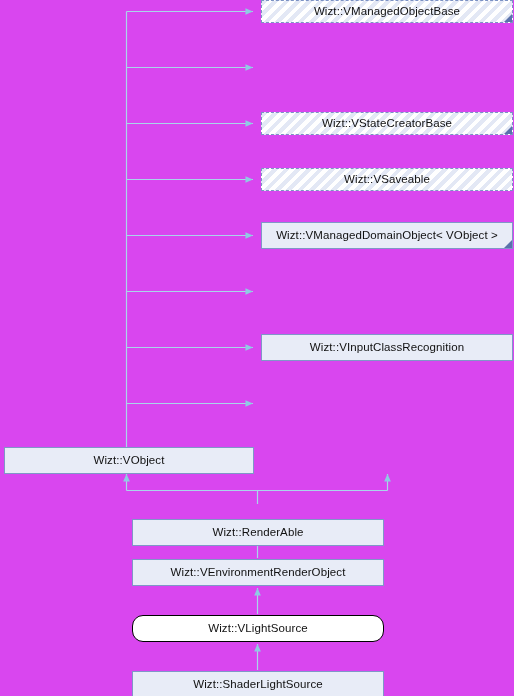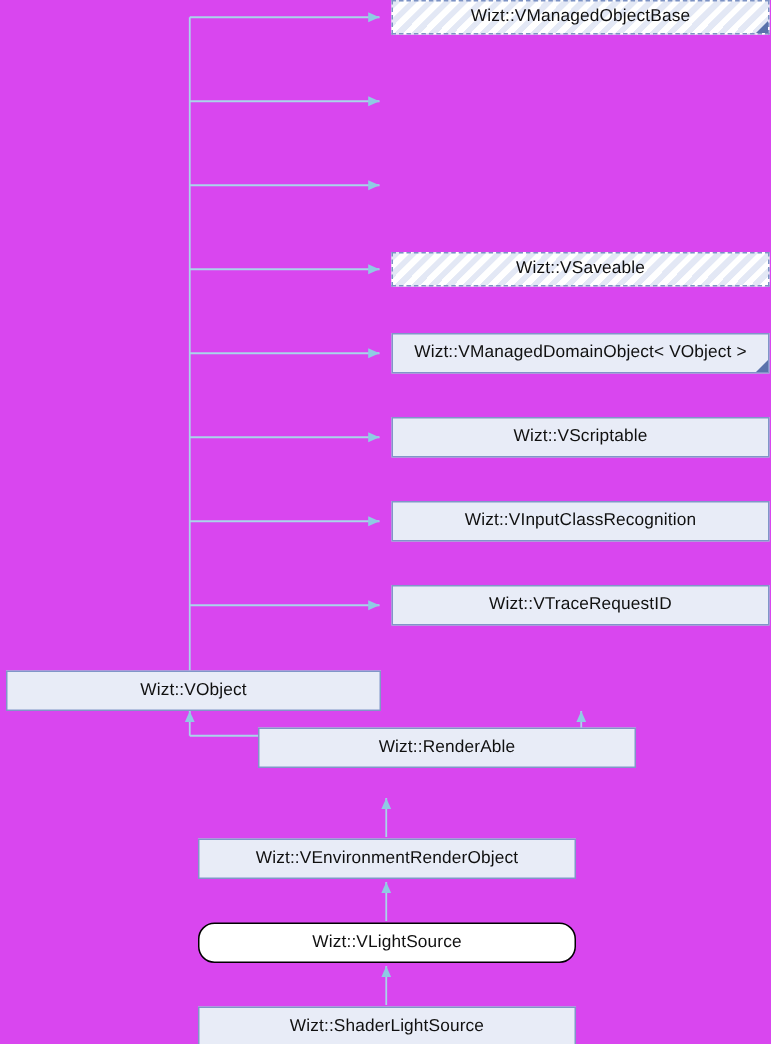--- a/index.html
+++ b/index.html
@@ -115,48 +115,46 @@
       <path d="M 257.5 670 L 257.5 644" marker-end="url(#arrowU)"></path>
     </g>
   </svg>
 
   <div class="node hatched" style="left:261px; top:0px; width:252px; height:23px;">
     <span class="node-label">Wizt::VManagedObjectBase</span>
     <span class="corner-mark"></span>
   </div>
 
 
+  <div class="node hatched" style="left:261px; top:112px; width:252px; height:23px;">
+    <span class="node-label">Wizt::VStateCreatorBase</span>
+    <span class="corner-mark"></span>
+  </div>
 
   <div class="node hatched" style="left:261px; top:168px; width:252px; height:23px;">
     <span class="node-label">Wizt::VSaveable</span>
   </div>
 
   <div class="node solid" style="left:261px; top:222px; width:252px; height:27px;">
     <span class="node-label">Wizt::VManagedDomainObject&lt; VObject &gt;</span>
     <span class="corner-mark"></span>
   </div>
 
-  <div class="node solid" style="left:261px; top:278px; width:252px; height:27px;">
-    <span class="node-label">Wizt::VScriptable</span>
-  </div>
 
   <div class="node solid" style="left:261px; top:334px; width:252px; height:27px;">
     <span class="node-label">Wizt::VInputClassRecognition</span>
   </div>
 
-  <div class="node solid" style="left:261px; top:390px; width:252px; height:27px;">
-    <span class="node-label">Wizt::VTraceRequestID</span>
-  </div>
 
   <div class="node solid" style="left:4px; top:447px; width:250px; height:27px;">
     <span class="node-label">Wizt::VObject</span>
   </div>
 
 
-  <div class="node solid" style="left:132px; top:485px; width:252px; height:27px;margin-left:40px;">
+  <div class="node solid" style="left:132px; top:519px; width:252px; height:27px;">
     <span class="node-label">Wizt::RenderAble</span>
   </div>
 
   <div class="node solid" style="left:132px; top:559px; width:252px; height:27px;">
     <span class="node-label">Wizt::VEnvironmentRenderObject</span>
   </div>
 
   <div class="node current" style="left:132px; top:615px; width:252px; height:27px;border-radius:11px;">
     <span class="node-label">Wizt::VLightSource</span>
   </div>

